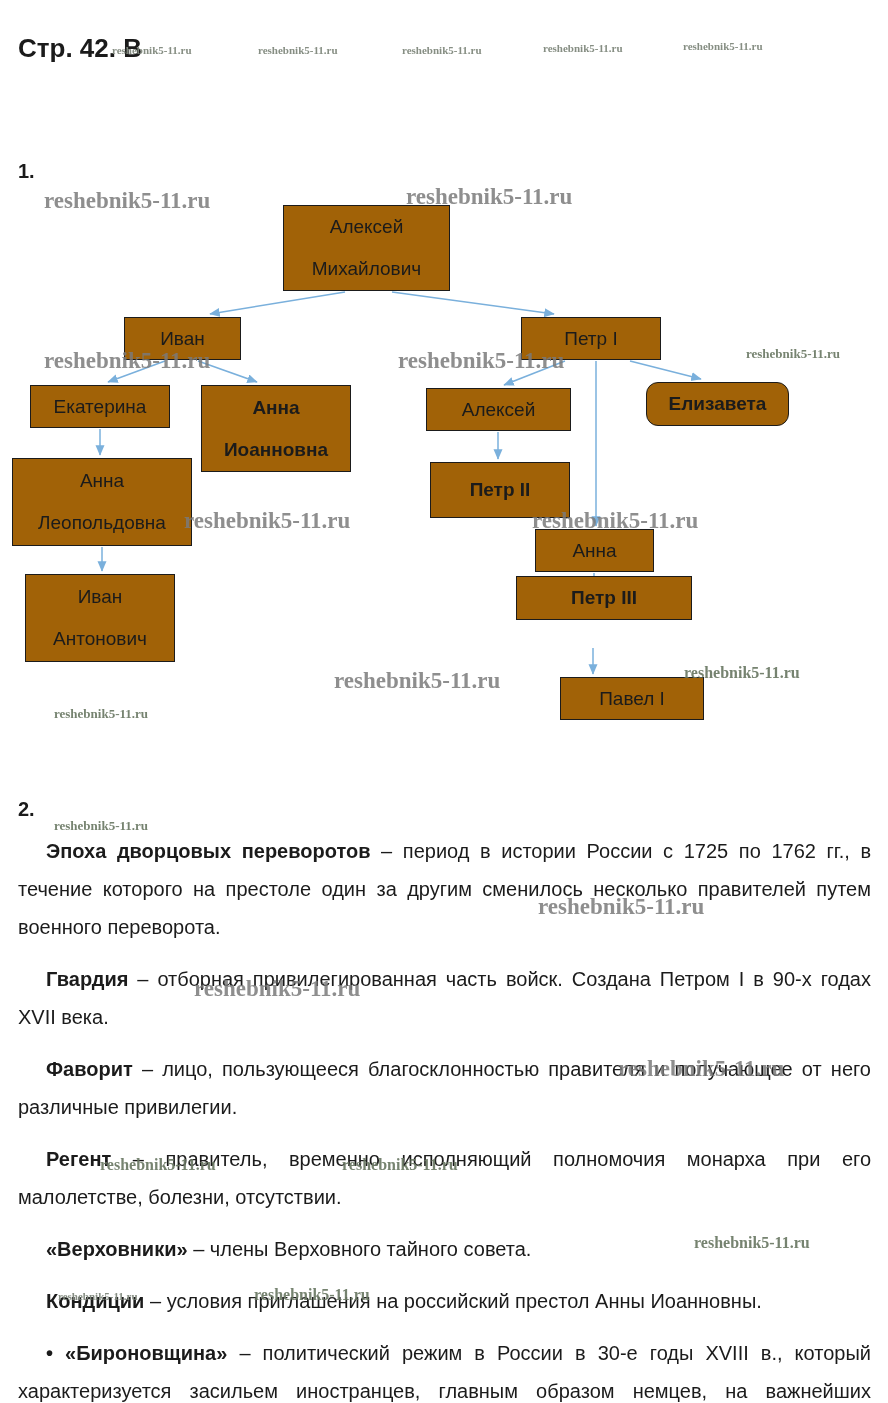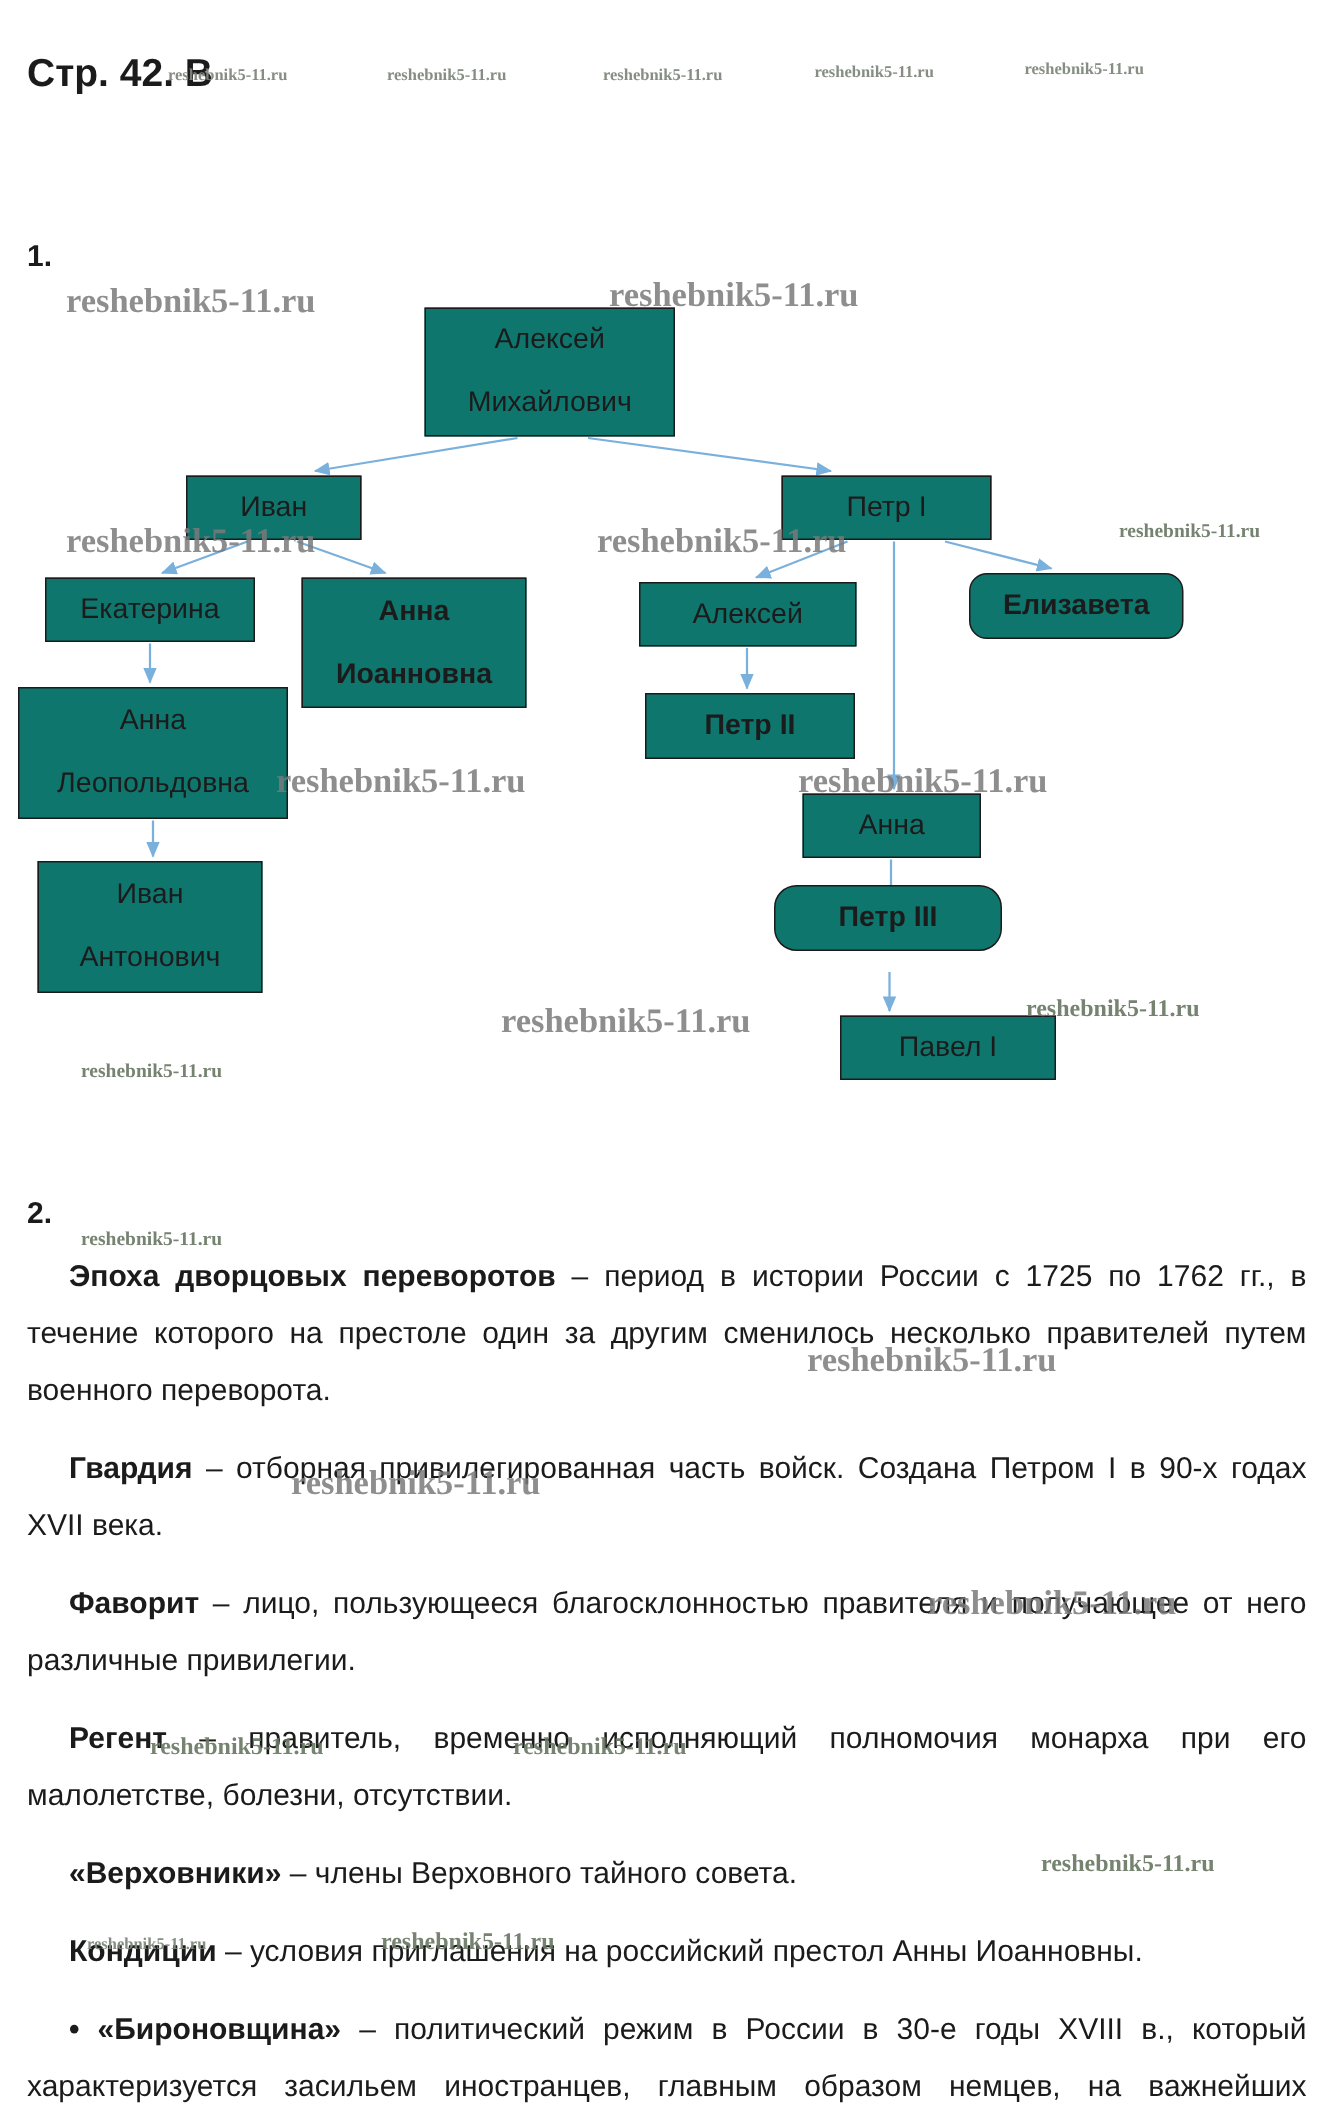--- a/index.html
+++ b/index.html
@@ -5,21 +5,21 @@
   * { margin:0; padding:0; box-sizing:border-box; }
   html,body { background:#ffffff; }
   .page {
     position:relative; width:888px; height:1403px; background:#ffffff;
     font-family:"Liberation Sans", sans-serif; color:#1b1b1b; overflow:hidden;
   }
   .hdr { position:absolute; left:18px; top:33px; font-size:26px; font-weight:bold; z-index:2; }
   .title { position:absolute; left:0; top:84px; width:100%; text-align:center; font-size:21px; font-weight:bold; z-index:2; }
   .secnum { position:absolute; font-size:20px; font-weight:bold; z-index:2; }
   .tbox {
-    position:absolute; border:1.5px solid #1b1b1b; background:#0f766e;
+    position:absolute; border:1.5px solid #1b1b1b; background:#a16207;
     display:flex; align-items:center; justify-content:center; text-align:center;
     font-size:19px; line-height:42px; white-space:pre-line; z-index:2;
   }
   .tbox.bold { font-weight:bold; }
   .arrows { position:absolute; left:0; top:0; z-index:1; pointer-events:none; }
   .wm {
     position:absolute; font-family:"Liberation Serif", serif; font-weight:bold;
     white-space:nowrap; z-index:3; pointer-events:none;
   }
   .wm.lg { font-size:23px; color:rgba(122,122,122,0.85); }
@@ -63,25 +63,25 @@
 Михайлович</div>
   <div class="tbox" style="left:124px; top:317px; width:117px; height:43px;">Иван</div>
   <div class="tbox" style="left:521px; top:317px; width:140px; height:43px;">Петр I</div>
   <div class="tbox" style="left:30px; top:385px; width:140px; height:43px;">Екатерина</div>
   <div class="tbox bold" style="left:201px; top:385px; width:150px; height:87px;">Анна
 Иоанновна</div>
   <div class="tbox" style="left:426px; top:388px; width:145px; height:43px;">Алексей</div>
   <div class="tbox bold" style="left:646px; top:382px; width:143px; height:44px;border-radius:12px;">Елизавета</div>
   <div class="tbox" style="left:12px; top:458px; width:180px; height:88px;">Анна
 Леопольдовна</div>
-  <div class="tbox bold" style="left:430px; top:462px; width:140px; height:44px;">Петр II</div>
+  <div class="tbox bold" style="left:430px; top:462px; width:140px; height:56px;">Петр II</div>
   <div class="tbox" style="left:535px; top:529px; width:119px; height:43px;">Анна</div>
   <div class="tbox" style="left:25px; top:574px; width:150px; height:88px;">Иван
 Антонович</div>
-  <div class="tbox bold" style="left:516px; top:590px; width:152px; height:44px;border-radius:15px;">Петр III</div>
+  <div class="tbox bold" style="left:516px; top:576px; width:176px; height:44px;">Петр III</div>
   <div class="tbox" style="left:523px; top:677px; width:144px; height:43px;margin-left:37px;">Павел I</div>
 
   <div class="defs">
     <p class="def"><b>Эпоха дворцовых переворотов</b><span> – период в истории России с 1725 по 1762 гг., в течение которого на престоле один за другим сменилось несколько правителей путем военного переворота.</span></p>
     <p class="def"><b>Гвардия</b><span> – отборная привилегированная часть войск. Создана Петром I в 90-х годах XVII века.</span></p>
     <p class="def"><b>Фаворит</b><span> – лицо, пользующееся благосклонностью правителя и получающее от него различные привилегии.</span></p>
     <p class="def"><b>Регент</b><span> – правитель, временно исполняющий полномочия монарха при его малолетстве, болезни, отсутствии.</span></p>
     <p class="def"><b>«Верховники»</b><span> – члены Верховного тайного совета.</span></p>
     <p class="def"><b>Кондиции</b><span> – условия приглашения на российский престол Анны Иоанновны.</span></p>
     <p class="def"><b>• «Бироновщина»</b><span> – политический режим в России в 30-е годы XVIII в., который характеризуется засильем иностранцев, главным образом немцев, на важнейших государственных постах.</span></p>

